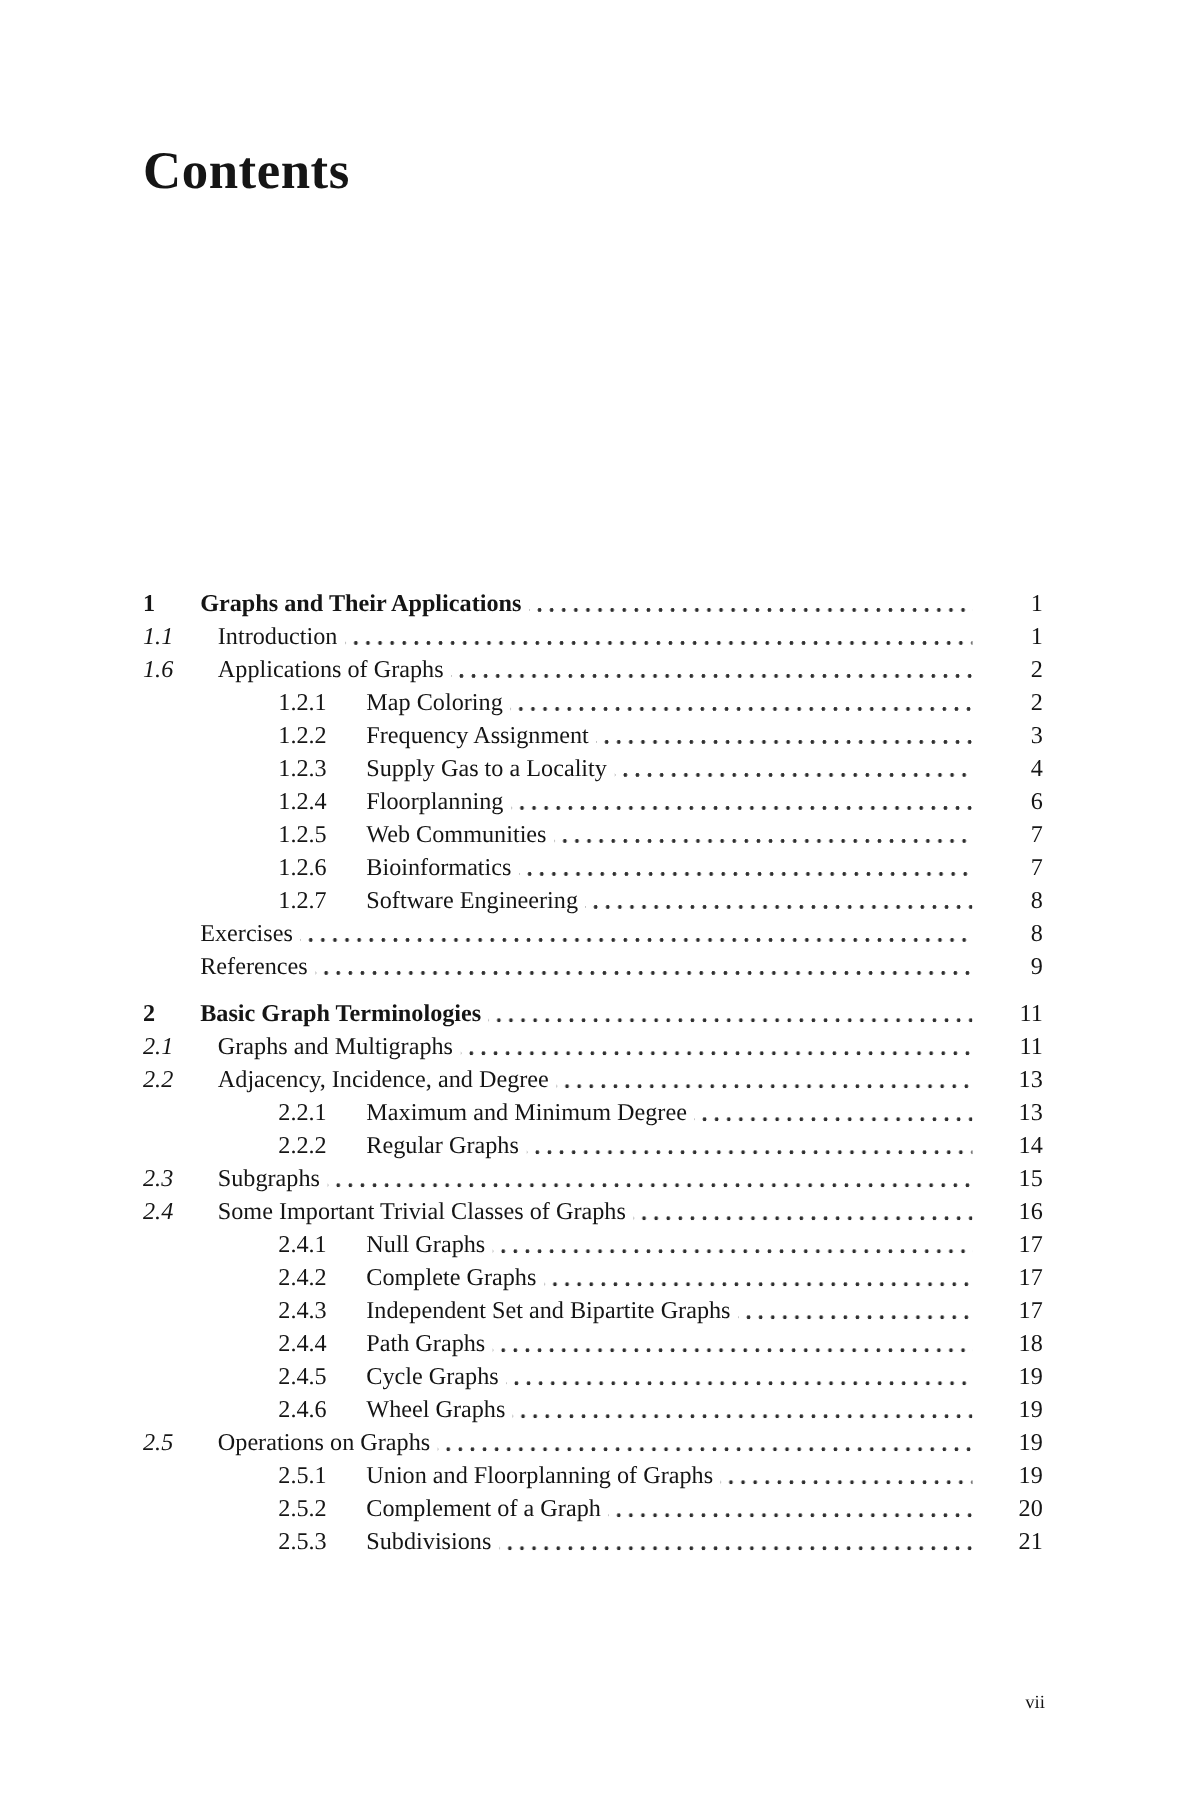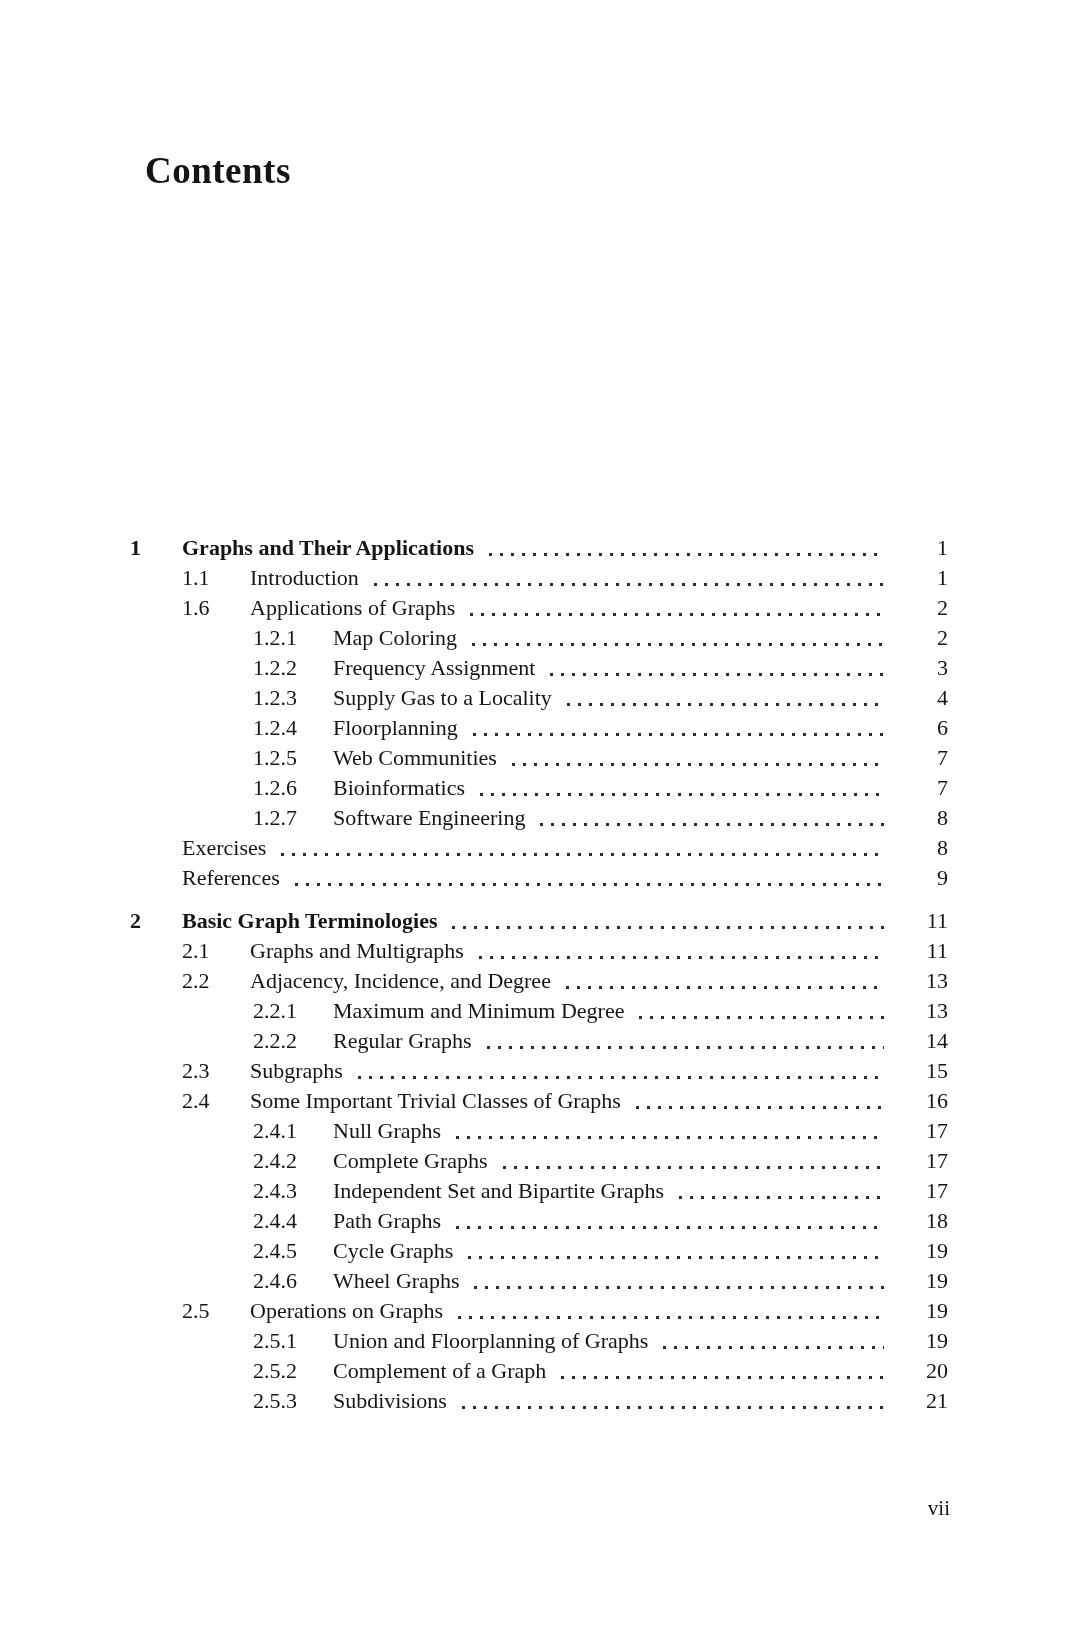--- a/index.html
+++ b/index.html
@@ -9,22 +9,22 @@
     height: 1637px;
     background: #ffffff;
     font-family: "Liberation Serif", serif;
     color: #151515;
     overflow: hidden;
   }
   .title {
     position: absolute;
     left: 129px;
     top: 134px;
-    margin: 16px;
-    font-size: 37px;
+    margin: 1px;
+    font-size: 48px;
     line-height: 41px;
     font-weight: bold;
     letter-spacing: 0.5px;
   }
   .toc {
     position: absolute;
     left: 130px;
     top: 533px;
     width: 818px;
     font-size: 22px;
@@ -32,21 +32,21 @@
   .row {
     display: flex;
     align-items: baseline;
     line-height: 30px;
     white-space: nowrap;
   }
   .row.chapter { margin-top: 13px; }
   .row.chapter:first-child { margin-top: 0; }
   .num { flex: 0 0 auto; }
   .chapter .num { width: 52px; font-weight: bold; }
-  .section .num { margin-left: 52px; width: 68px; }
+  .section .num { width: 68px; font-style: italic; }
   .subsection .num { margin-left: 123px; width: 80px; }
   .plain { padding-left: 52px; }
   .entry-title { flex: 0 0 auto; }
   .chapter .entry-title { font-weight: bold; }
   .leader {
     flex: 1 1 auto;
     align-self: stretch;
     margin-left: 7px;
     background-image: radial-gradient(circle, #2e2e2e 1.5px, rgba(0,0,0,0) 1.9px);
     background-size: 11px 5px;
@@ -55,22 +55,22 @@
   }
   .pagenum {
     flex: 0 0 auto;
     min-width: 40px;
     padding-left: 24px;
     text-align: right;
   }
   .folio {
     position: absolute;
     right: 130px;
-    top: 1498px;
-    font-size: 21px;
+    top: 1537px;
+    font-size: 17px;
     line-height: 21px;
   }
 </style>
 </head>
 <body>
 
 <div class="page">
   <h1 class="title">Contents</h1>
   <div class="toc">
       <div class="row chapter">

